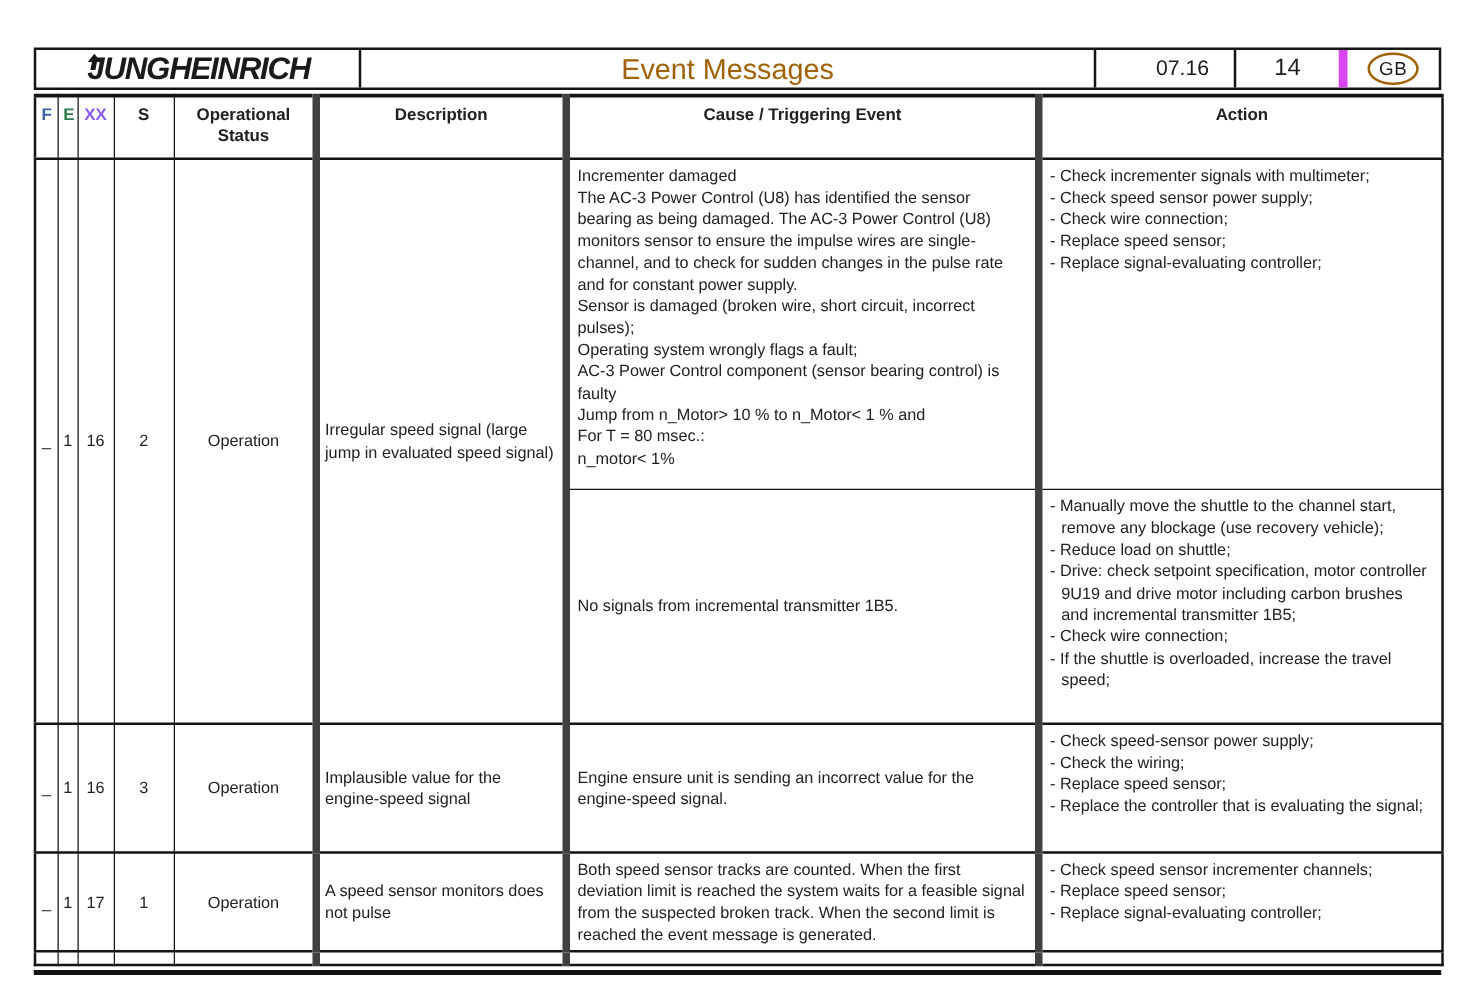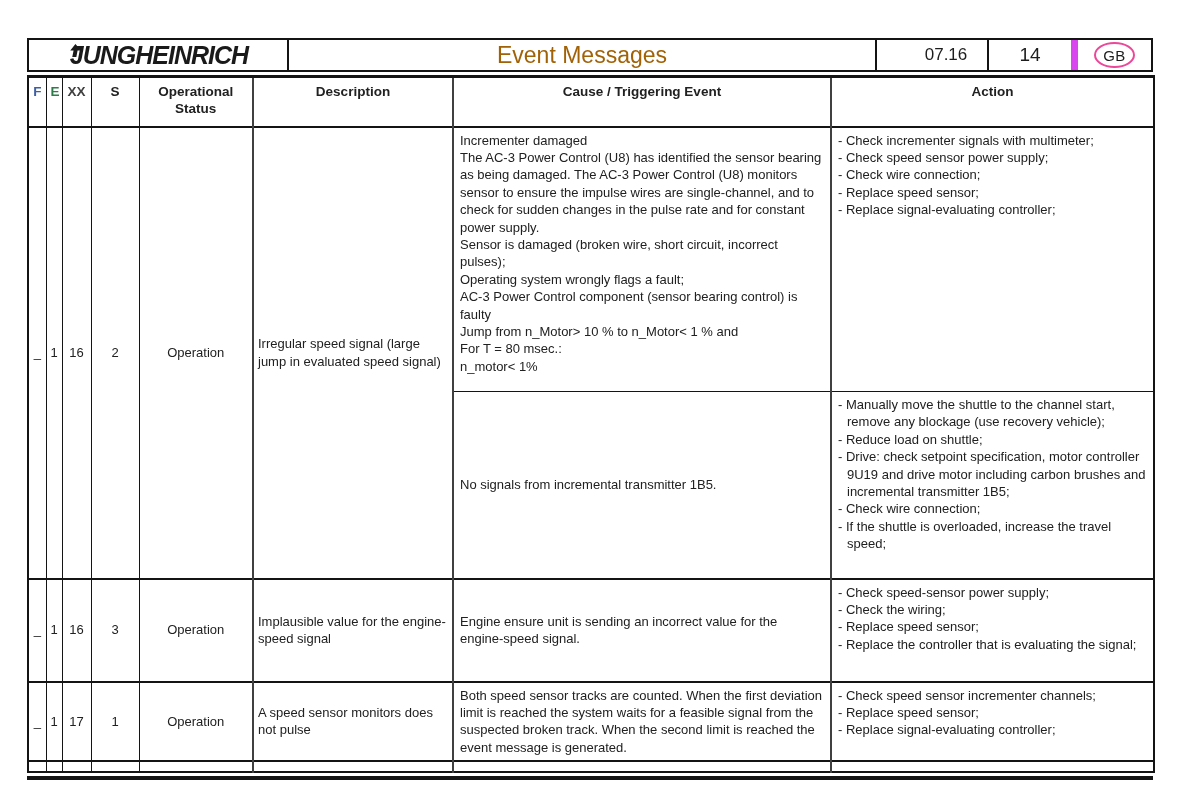--- a/index.html
+++ b/index.html
@@ -18,34 +18,34 @@
   .hdr > div{display:flex;align-items:center;justify-content:center;}
   .hdr .logo-box{width:258px;border-right:2px solid #141414;}
   .hdr .title-box{flex:1;border-right:2px solid #141414;}
   .hdr .date-box{width:82px;border-right:2px solid #141414;font-size:17px;padding-left:28px;}
   .hdr .page-box{width:82px;border-right:7px solid #d946ef;font-size:19px;}
   .hdr .lang-box{width:73px;}
   .logo{position:relative;font-weight:bold;font-style:italic;font-size:25px;letter-spacing:-1px;color:#1a1a1a;padding-left:2px;}
   .logo-arrow{position:absolute;left:-1px;top:-7px;}
   .title{font-size:23px;color:#a16207;}
   .lang-oval{
-    border:2px solid #ec4899;border-radius:50%;padding:0 7px;height:22px;
+    border:2px solid #a16207;border-radius:50%;padding:0 7px;height:22px;
     display:flex;align-items:center;font-size:15px;letter-spacing:0.5px;
   }
 
   
   table.ev{
     border-collapse:collapse;table-layout:fixed;width:1126px;margin-top:3px;
     font-size:13px;line-height:17.4px;color:#212121;
   }
   table.ev{border:2px solid #141414;border-top:3px solid #141414;}
   .ev th,.ev td{border:1px solid #141414;padding:2px 4px;overflow:hidden;}
   .ev th{font-size:13.5px;font-weight:bold;vertical-align:top;padding-top:5px;text-align:center;}
   .ev td{vertical-align:middle;border-radius:24px;}
-  .ev .bl2{border-left:2px solid #404040;}
+  .ev .bl2{border-left:6px solid #404040;}
   .ev tr{border-top:2px solid #141414;}
   .ev tr.seg-split{border-top:1px solid #141414;}
   .num{text-align:center;}
   td.cause,td.action{vertical-align:top;padding:4px 6px 4px 6px;}
   td.v-mid{vertical-align:middle;}
   .pre{white-space:pre-line;}
   .act{padding-left:9px;text-indent:-9px;}
   .desc-cell{padding:4px 7px;}
   
 
@@ -91,21 +91,21 @@
       <col style="width:114px">
         <col style="width:200px">
         <col style="width:378px">
         <col style="width:323px">
     </colgroup>
 
     <tbody>
         <tr style="height:50px">
       <th data-bind="columns.f" data-bind-style="color:colors.f_header" style="color: rgb(61, 95, 166);">F</th>
       <th data-bind="columns.e" data-bind-style="color:colors.e_header" style="color: rgb(44, 125, 74);">E</th>
-      <th data-bind="columns.xx" data-bind-style="color:colors.xx_header" style="color: #404040;">XX</th>
+      <th data-bind="columns.xx" data-bind-style="color:colors.xx_header" style="color: #8b5cf6;">XX</th>
       <th data-bind="columns.s">S</th>
       <th data-bind="columns.status">Operational Status</th>
       <th class="bl2" data-bind="columns.description">Description</th>
       <th class="bl2" data-bind="columns.cause">Cause / Triggering Event</th>
       <th class="bl2" data-bind="columns.action">Action</th>
     </tr>
 
     <tr style="height:265px">
       <td class="num" rowspan="2" data-bind="rows.0.f">_</td>
       <td class="num" rowspan="2" data-bind="rows.0.e">1</td>

